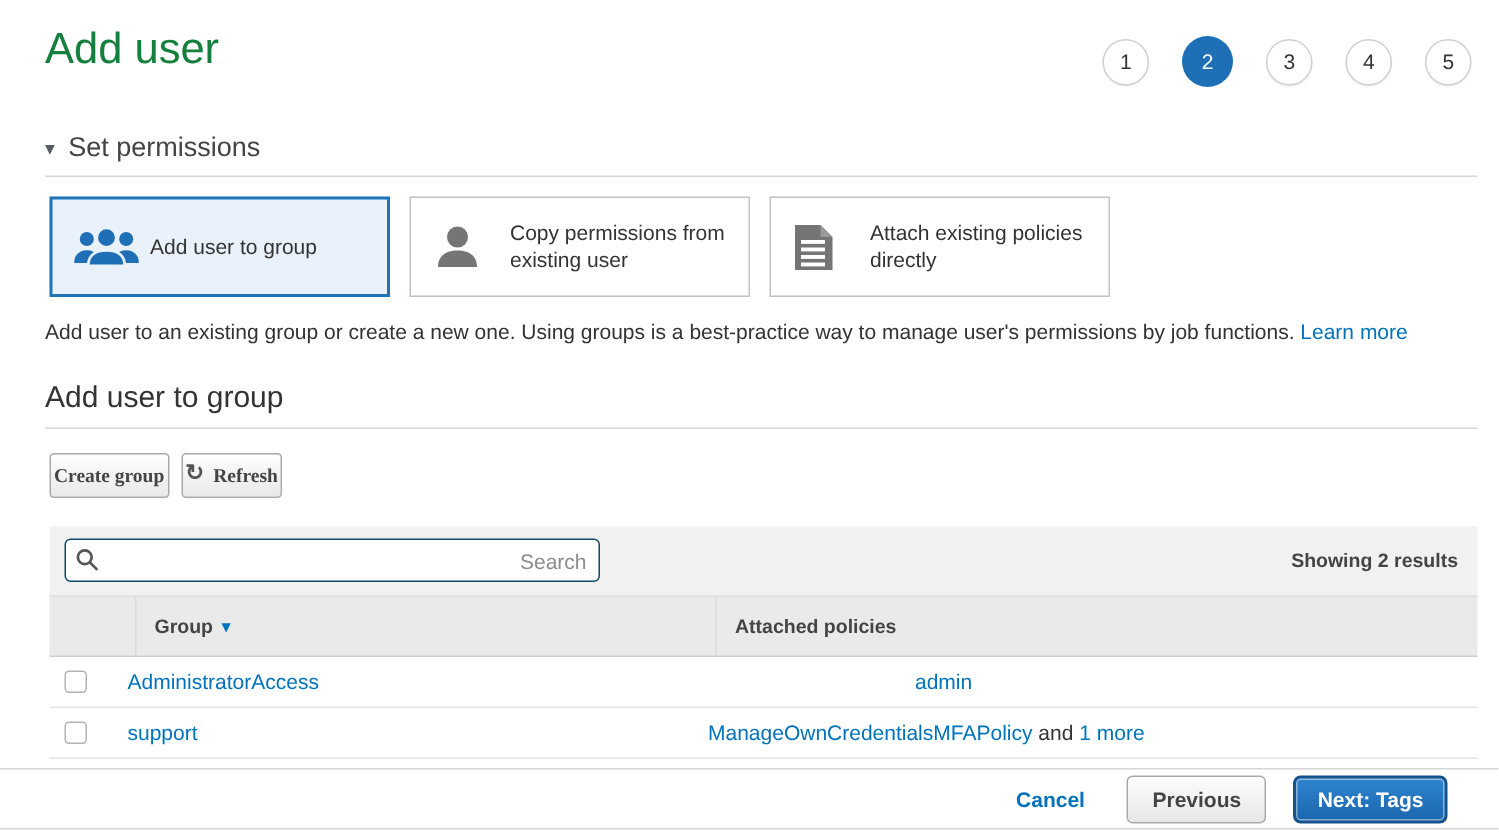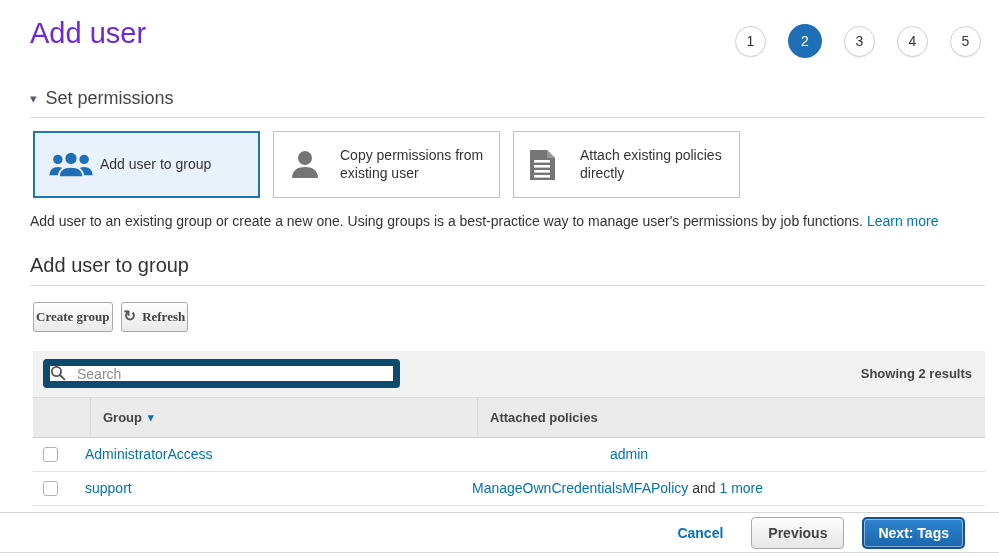--- a/index.html
+++ b/index.html
@@ -8,21 +8,21 @@
     width: 999px; height: 557px;
     background: #ffffff;
     font-family: "Liberation Sans", sans-serif;
     color: #333;
     overflow: hidden;
   }
   .page { width:999px; height:557px; display:flex; flex-direction:column; padding-top:18px; }
 
   
   .header-row { display:flex; justify-content:space-between; align-items:flex-start; margin:0 16px 0 30px; }
-  .page-title { font-size:29px; font-weight:400; color:#6d28d9; margin:0; line-height:1.1; }
+  .page-title { font-size:29px; font-weight:400; color:#15803d; margin:0; line-height:1.1; }
   .steps { display:flex; align-items:center; gap:22px; margin-top:6px; margin-right:2px; }
   .step {
     width:31px; height:31px; border-radius:50%;
     border:1px solid #d0d0d0; background:#fff; color:#333;
     font-size:14px; display:flex; align-items:center; justify-content:center;
     box-shadow:0 1px 1px rgba(0,0,0,0.06);
   }
   .step.active {
     width:34px; height:34px; border:none; background:#1f6fb7; color:#fff;
     box-shadow:none;
@@ -60,23 +60,23 @@
     border:1px solid #a9a9a9; border-radius:3px;
     padding:6px 2px; cursor:pointer; line-height:1.2;font-family:Liberation Serif, serif;
   }
   .refresh-glyph { font-size:15px; font-weight:bold; color:#555; line-height:1; }
 
   
   .panel { margin:19px 14px 0 33px; }
   .search-band { background:#f1f1f1; height:46px; display:flex; align-items:center; justify-content:space-between; padding:0 13px 0 10px; }
   .search-wrap { position:relative; width:357px; }
   .search-input {
-    width:100%; height:29px; border:7px solid #0c4a6e; border-radius:4px;
+    width:100%; height:29px; border:1px solid #0c4a6e; border-radius:4px;
     padding:0 8px 0 27px; font-size:14px; color:#333; background:#fff;
-    font-family:"Liberation Sans", sans-serif; outline:none;
+    font-family:"Liberation Sans", sans-serif; outline:none;text-align:right;
   }
   .search-input::placeholder { color:#8c8c8c; }
   .search-icon { position:absolute; left:7px; top:6px; }
   .results { font-size:13px; font-weight:bold; color:#444; }
 
   .thead { display:flex; background:#eaeaea; border-top:1px solid #dcdcdc; border-bottom:1px solid #cfcfcf; height:41px; align-items:stretch;padding-left:18px; }
   .th { display:flex; align-items:center; font-size:13px; font-weight:bold; color:#444; padding-left:12px; }
   .col-check { flex:0 0 40px; border-right:1px solid #dadada; }
   .col-group { flex:0 0 387px; border-right:1px solid #dadada; }
   .col-policies { flex:1; }

